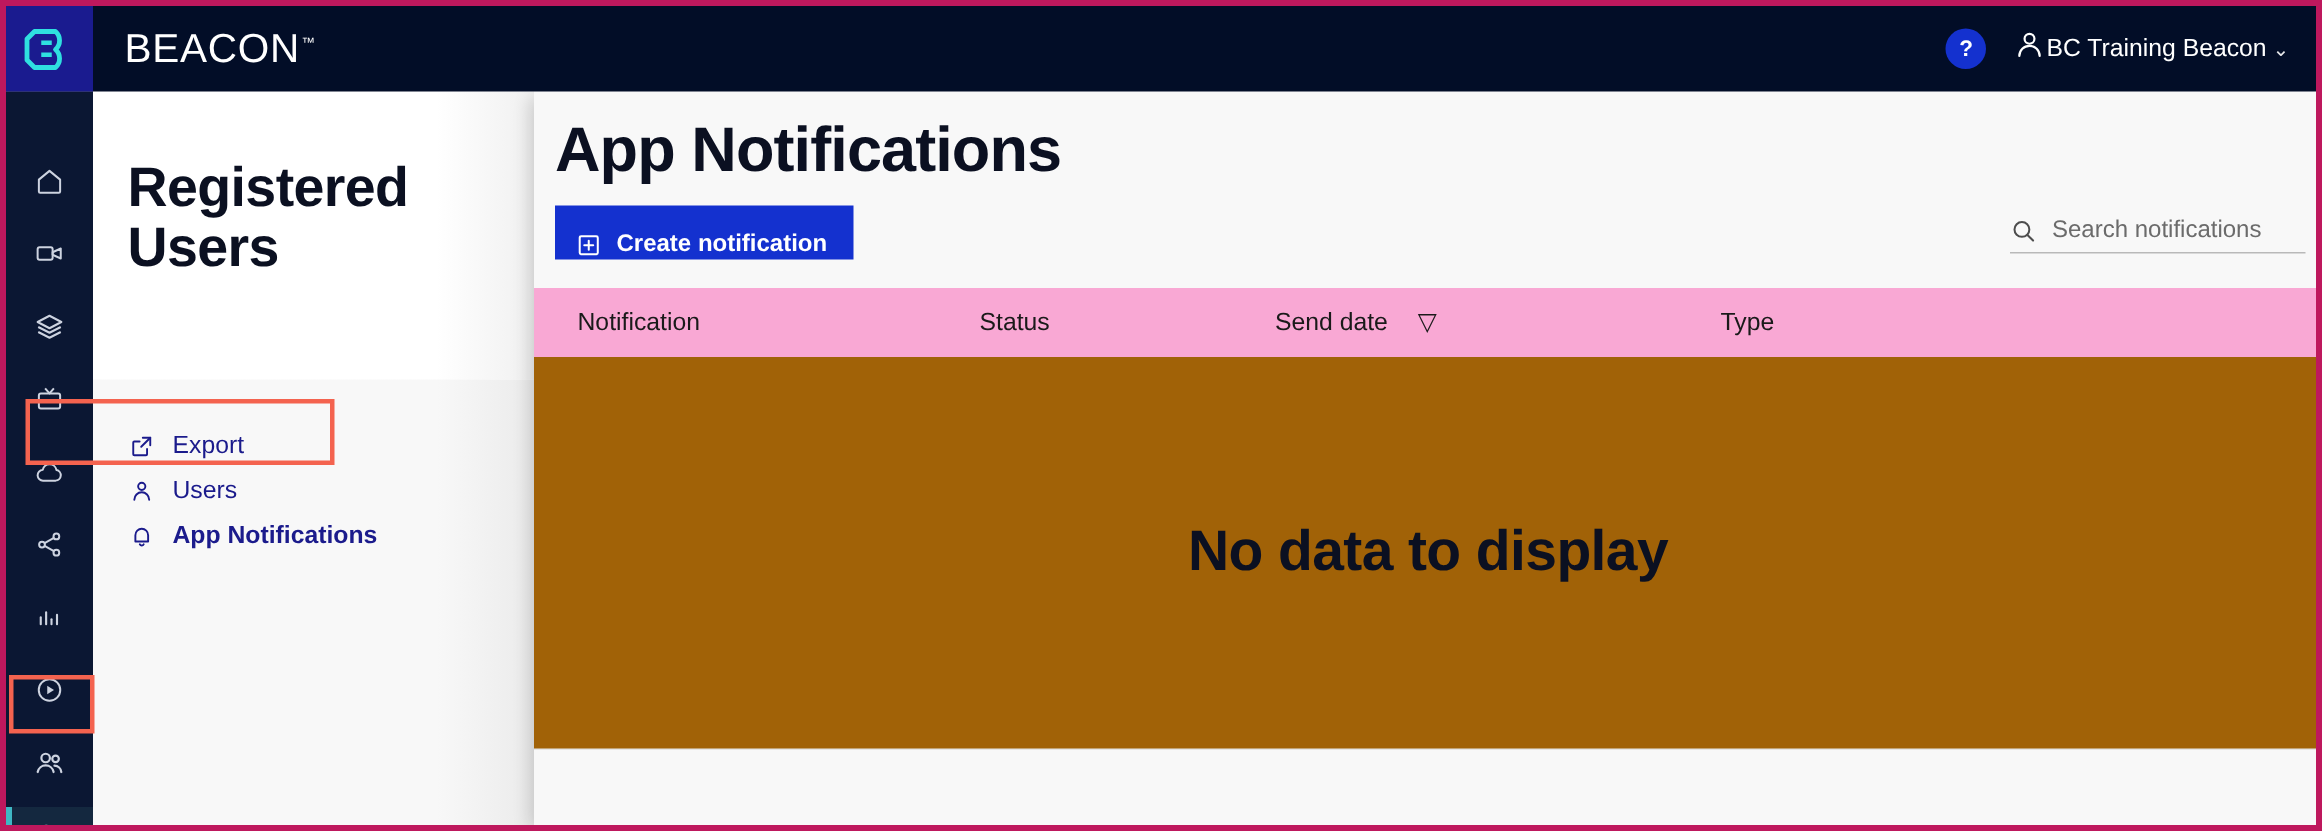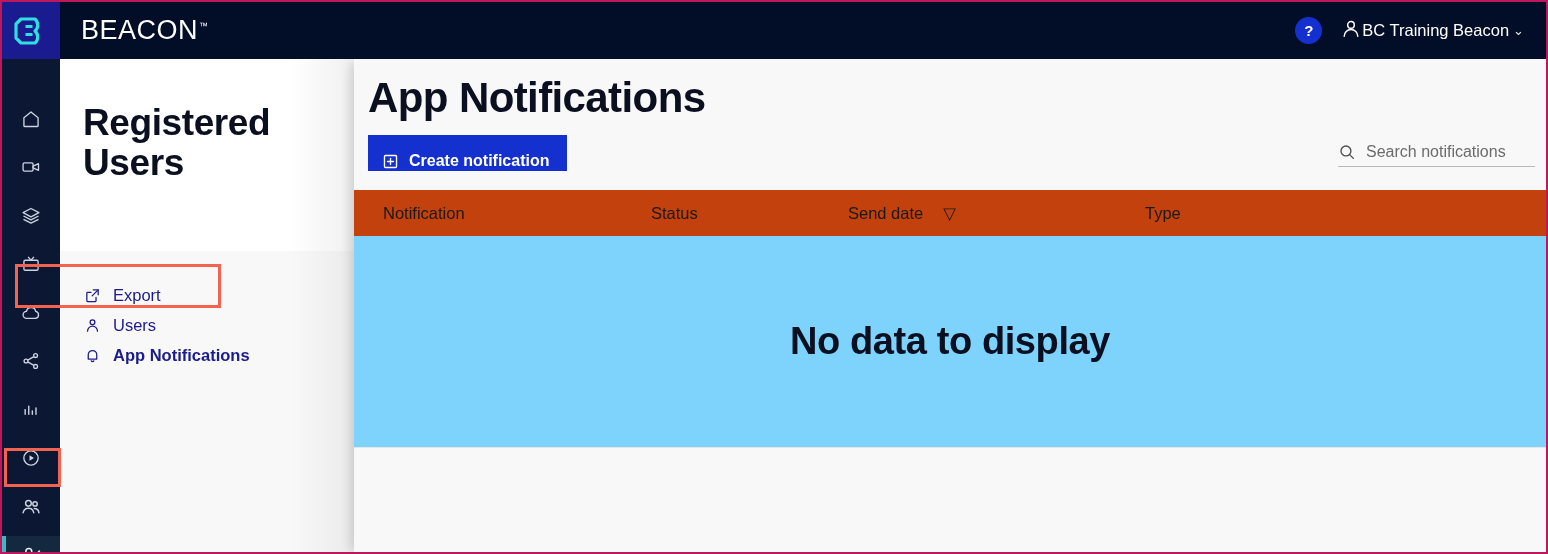--- a/index.html
+++ b/index.html
@@ -5,21 +5,21 @@
   * { box-sizing: border-box; margin: 0; padding: 0; }
   html, body {
     width: 1548px; height: 554px;
     font-family: "Liberation Sans", sans-serif;
     background: #ffffff;
     overflow: hidden;
   }
   #app {
     position: relative;
     width: 1548px; height: 554px;
-    border: 2px solid #be185d;
+    border: 4px solid #be185d;
     background: #ffffff;
     overflow: hidden;
   }
 
   
   .topbar {
     position: absolute; top: 0; left: 0;
     width: 1544px; height: 57px;
     background: #020d27;
     display: flex; align-items: center;
@@ -205,34 +205,34 @@
     font-size: 16px;
     font-family: "Liberation Sans", sans-serif;
     color: #3c3c3c;
     width: 100%;
   }
   .search-input::placeholder { color: #6b6b6b; }
 
   
   .table-head {
     display: flex;
-    background: #c2410c;
+    background: #f9a8d4;
     height: 46px;
     align-items: center;
     font-size: 16.5px;
     color: #1a1a1a;
   }
   .th { padding-left: 0; }
   .th-notification { width: 297px; padding-left: 29px; }
   .th-status { width: 197px; }
   .th-senddate { width: 297px; display: flex; align-items: center; gap: 20px; }
   .th-type { width: 200px; }
   .table-body {
-    height: 212px;
-    background: #7dd3fc;
+    height: 262px;
+    background: #a16207;
     display: flex; align-items: center; justify-content: center;
     border-bottom: 1px solid #e6e6e6;
   }
   .empty-msg {
     font-size: 38px;
     font-weight: 700;
     color: #0b1021;
     letter-spacing: -0.4px;
   }
   .table-footer {

